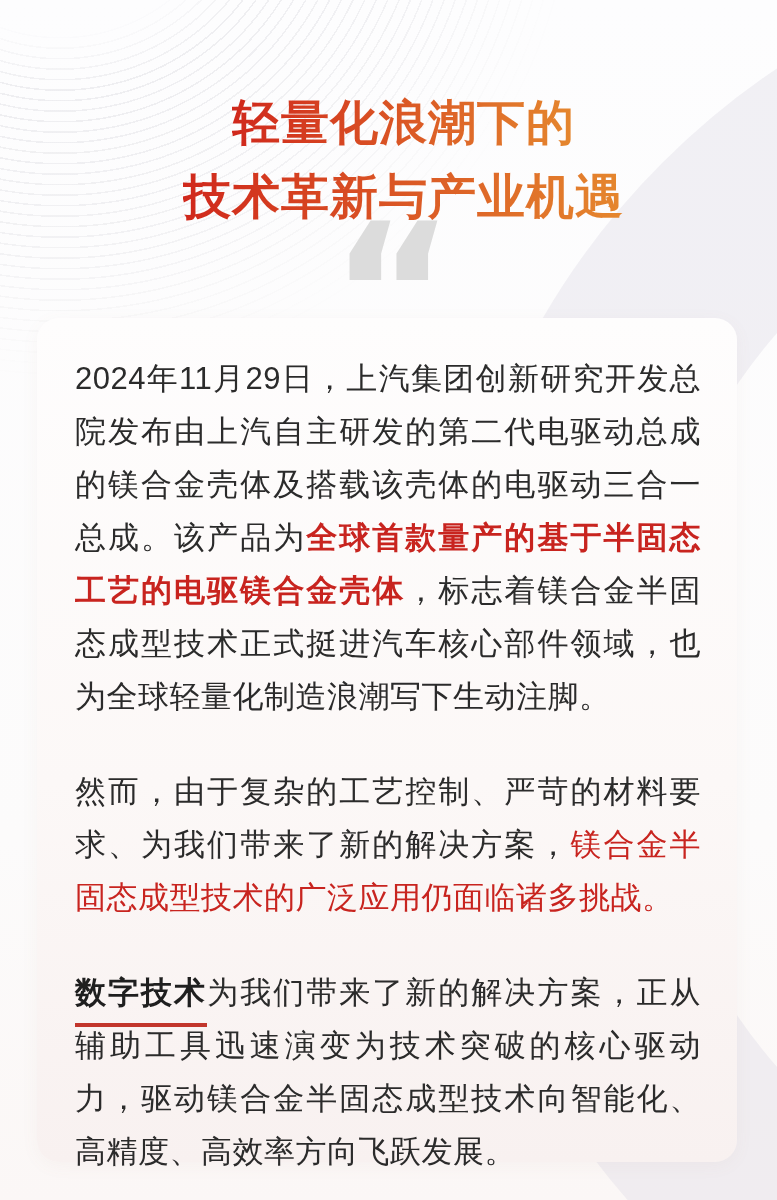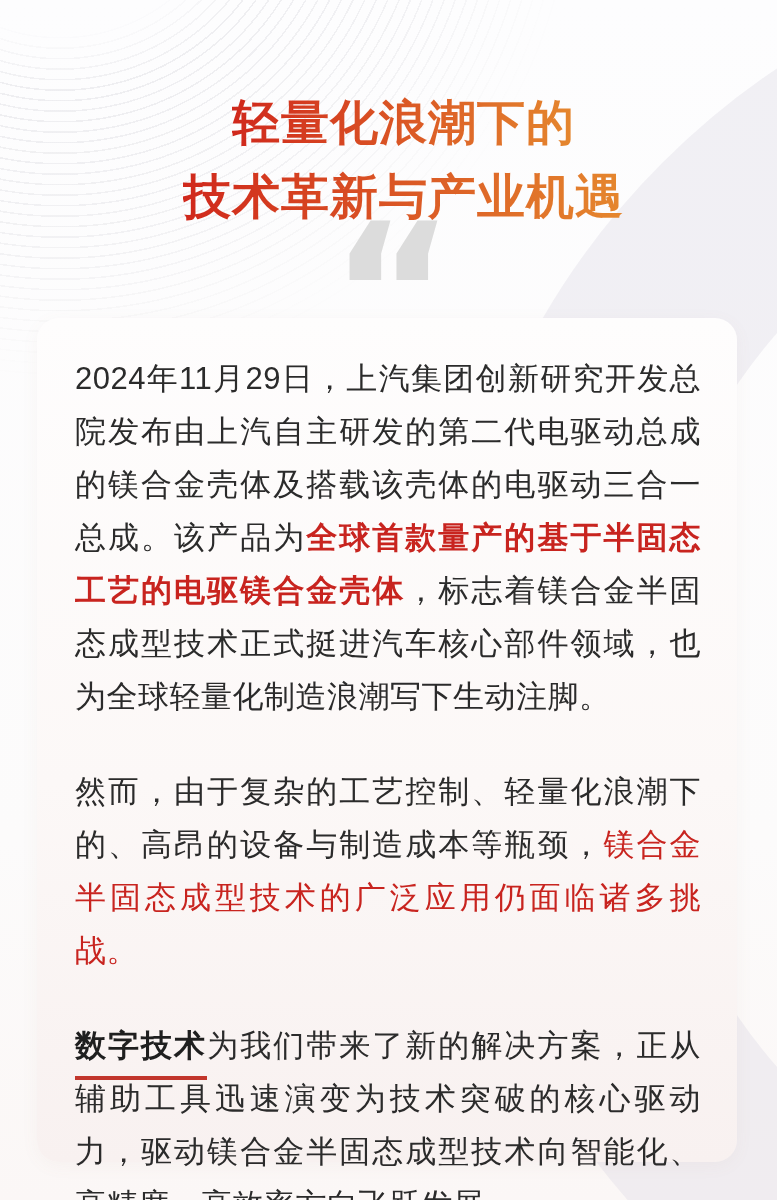--- a/index.html
+++ b/index.html
@@ -68,17 +68,17 @@
   <h1 class="title">
     <span class="title-line">轻量化浪潮下的</span><br>
     <span class="title-line">技术革新与产业机遇</span>
   </h1>
 
   <div class="quote">“</div>
 
   <div class="card">
     <div id="article">
         <p class="para"><span class="seg">2024年11月29日，上汽集团创新研究开发总院发布由上汽自主研发的第二代电驱动总成的镁合金壳体及搭载该壳体的电驱动三合一总成。该产品为</span><span class="seg em">全球首款量产的基于半固态工艺的电驱镁合金壳体</span><span class="seg">，标志着镁合金半固态成型技术正式挺进汽车核心部件领域，也为全球轻量化制造浪潮写下生动注脚。</span></p>
-        <p class="para"><span class="seg">然而，由于复杂的工艺控制、轻量化浪潮下的、高昂的设备与制造成本等瓶颈，</span><span class="seg red">镁合金半固态成型技术的广泛应用仍面临诸多挑战。</span></p>
+        <p class="para"><span class="seg">然而，由于复杂的工艺控制、严苛的材料要求、为我们带来了新的解决方案，</span><span class="seg red">镁合金半固态成型技术的广泛应用仍面临诸多挑战。</span></p>
         <p class="para"><span class="seg su">数字技术</span><span class="seg">为我们带来了新的解决方案，正从辅助工具迅速演变为技术突破的核心驱动力，驱动镁合金半固态成型技术向智能化、高精度、高效率方向飞跃发展。</span></p>
       </div>
   </div>
 </div>
 
 </body></html>

